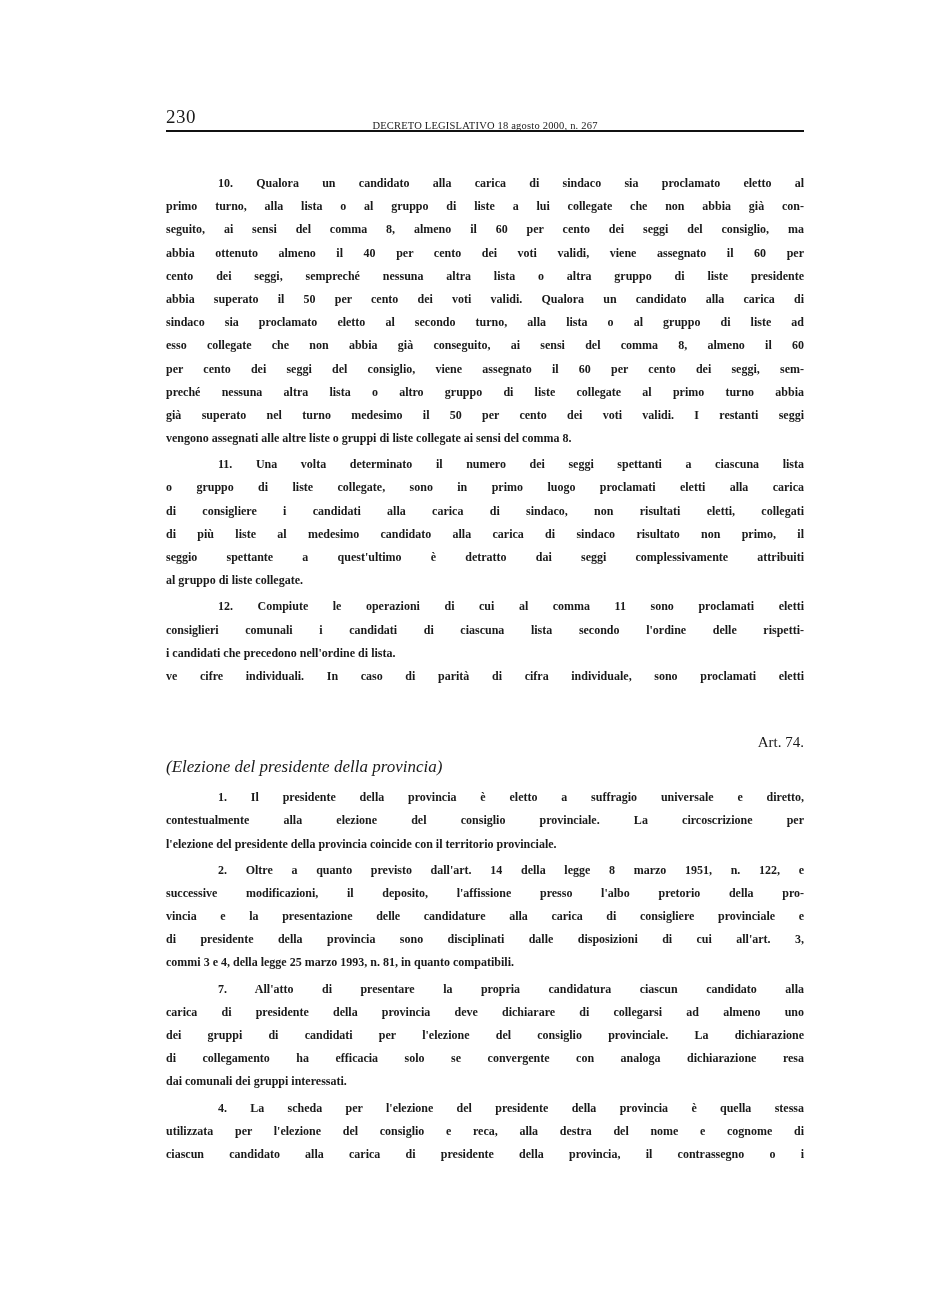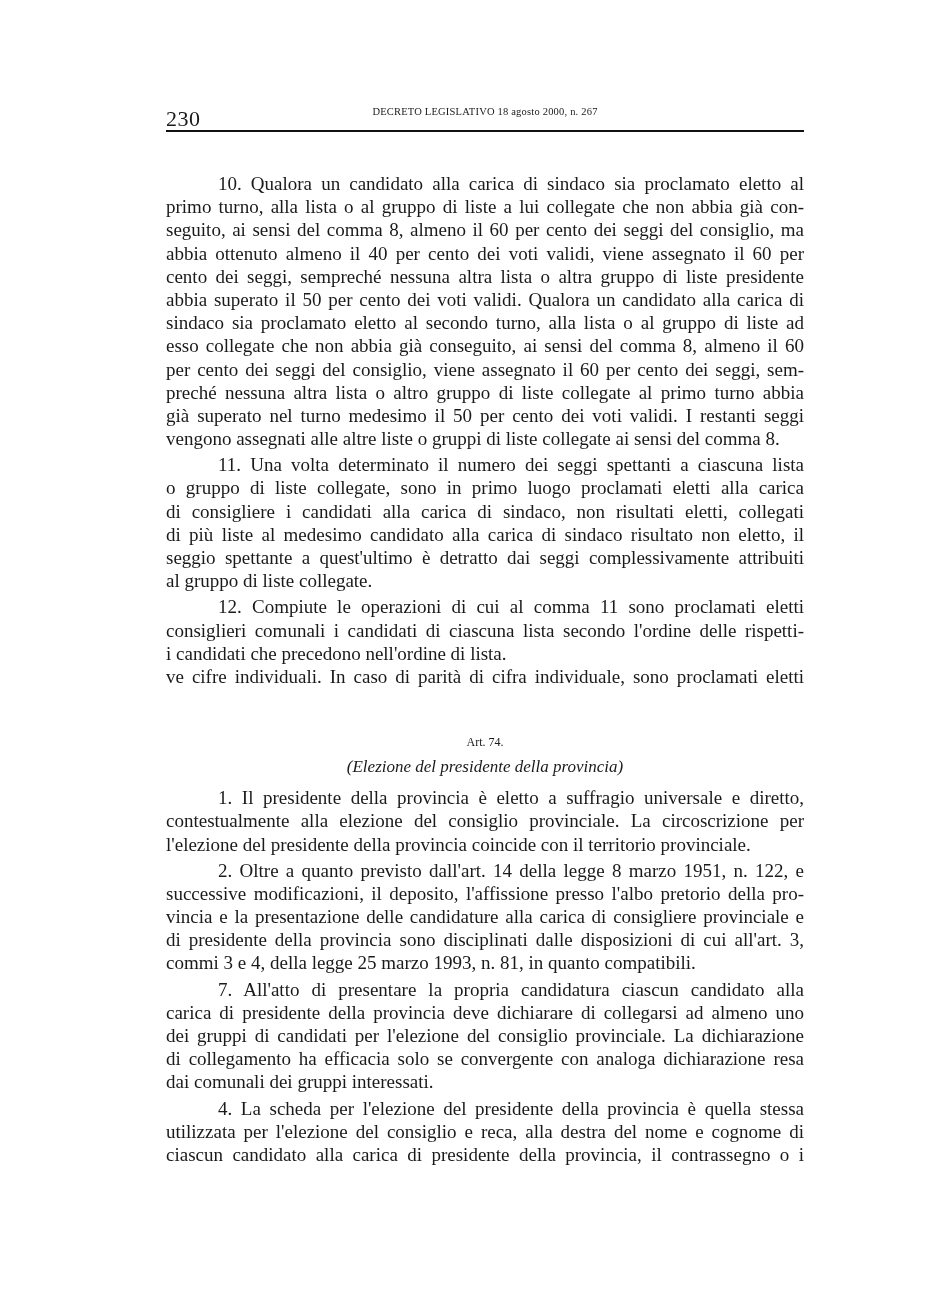--- a/index.html
+++ b/index.html
@@ -7,41 +7,41 @@
       width: 933px; height: 1299px; background: #ffffff;
       position: relative; overflow: hidden;
       font-family: "Liberation Serif", "DejaVu Serif", serif;
       color: #1a1a1a;
     }
     .page-header {
       position: absolute; left: 166px; top: 104px; width: 638px; height: 26px;
       border-bottom: 2px solid #111;
     }
     .page-number {
-      position: absolute; left: 0; top: 2px; font-size: 22px; letter-spacing: 0.5px;
+      position: absolute; left: 0; top: 2px; font-size: 19px; letter-spacing: 0.5px;
     }
     .running-title {
-      position: absolute; left: 0; right: 0; top: 2px; text-align: center;
+      position: absolute; left: 0; right: 0; top: 16px; text-align: center;
       font-size: 10.5px; letter-spacing: 0.2px;
     }
     .content {
       position: absolute; left: 166px; top: 172px; width: 638px;
     }
     .line {
-      display: block; height: 23.2px; line-height: 23.2px; font-size: 19px;
-      white-space: nowrap; text-align: justify; text-align-last: justify;
+      display: block; height: 23.2px; line-height: 23.2px; font-size: 12px;
+      white-space: nowrap; text-align: justify; text-align-last: justify; font-weight: bold;
     }
     .line.last { text-align-last: left; }
     .line.indent { padding-left: 52px; }
     .article-heading {
-      text-align: center; font-size: 12px; height: 23px; line-height: 23px;
+      text-align: right; font-size: 15px; height: 23px; line-height: 23px;
       margin-top: 40px;
     }
     .article-subtitle {
-      text-align: center; font-style: italic; font-size: 17px;
+      font-style: italic; font-size: 17px;
       height: 26px; line-height: 26px; margin-bottom: 6px;
     }
     .para-gap { height: 3px; }
   </style>
 </head>
 <body>
 
 <div class="page-header">
   <span class="page-number">230</span>
   <div class="running-title">DECRETO LEGISLATIVO 18 agosto 2000, n. 267</div>
@@ -61,21 +61,21 @@
         <span class="line">per cento dei seggi del consiglio, viene assegnato il 60 per cento dei seggi, sem-</span>
         <span class="line">preché nessuna altra lista o altro gruppo di liste collegate al primo turno abbia</span>
         <span class="line">già superato nel turno medesimo il 50 per cento dei voti validi. I restanti seggi</span>
         <span class="line last">vengono assegnati alle altre liste o gruppi di liste collegate ai sensi del comma 8.</span>
       </div>
       <div class="para-gap"></div>
       <div>
         <span class="line indent">11. Una volta determinato il numero dei seggi spettanti a ciascuna lista</span>
         <span class="line">o gruppo di liste collegate, sono in primo luogo proclamati eletti alla carica</span>
         <span class="line">di consigliere i candidati alla carica di sindaco, non risultati eletti, collegati</span>
-        <span class="line">di più liste al medesimo candidato alla carica di sindaco risultato non eletto, il</span>
+        <span class="line">di più liste al medesimo candidato alla carica di sindaco risultato non primo, il</span>
         <span class="line">seggio spettante a quest'ultimo è detratto dai seggi complessivamente attribuiti</span>
         <span class="line last">al gruppo di liste collegate.</span>
       </div>
       <div class="para-gap"></div>
       <div>
         <span class="line indent">12. Compiute le operazioni di cui al comma 11 sono proclamati eletti</span>
         <span class="line">consiglieri comunali i candidati di ciascuna lista secondo l'ordine delle rispetti-</span>
         <span class="line last">i candidati che precedono nell'ordine di lista.</span>
         <span class="line">ve cifre individuali. In caso di parità di cifra individuale, sono proclamati eletti</span>
       </div>

